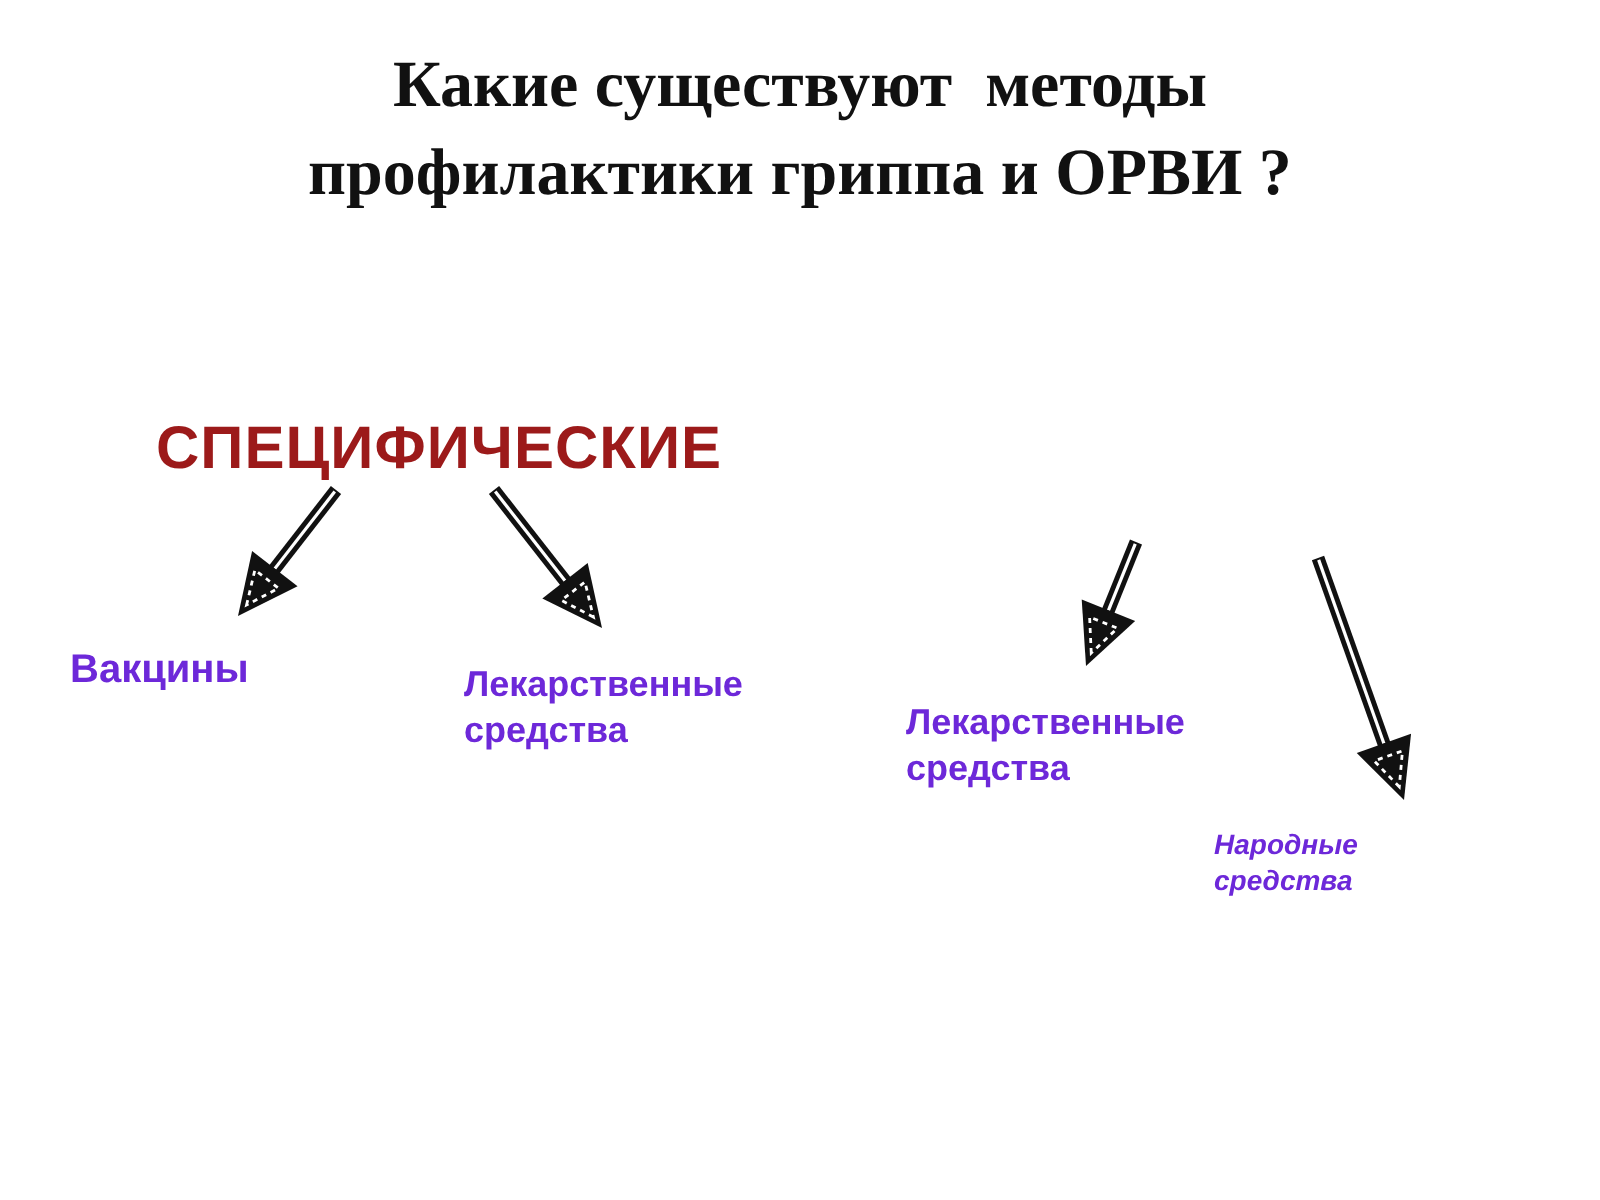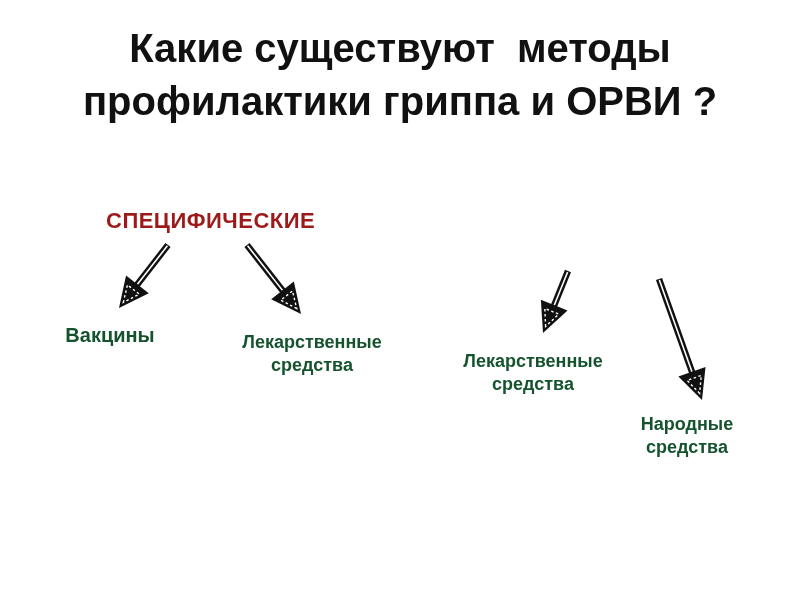--- a/index.html
+++ b/index.html
@@ -16,49 +16,49 @@
     width: 800px;
     height: 600px;
     background: #ffffff;
   }
   .title {
     position: absolute;
     top: 22px;
     left: 0;
     width: 800px;
     text-align: center;
-    font-size: 40px;
+    font-size: 33px;
     font-weight: bold;
     color: #111111;
     line-height: 1.32;
     white-space: pre-wrap;
+    font-family: Liberation Serif, serif;
   }
   .branch-heading {
     position: absolute;
-    font-size: 22px;
+    font-size: 30px;
     font-weight: bold;
     color: #9c1a1a;
     letter-spacing: 0.5px;
     white-space: nowrap;
-    margin-left: 28px;
   }
   #heading-specific   { left: 78px;  top: 208px; }
   #heading-nonspecific{ left: 461px; top: 237px; }
   .leaf-label {
     position: absolute;
     font-weight: bold;
-    color: #14532d;
-    text-align: center;
+    color: #6d28d9;
+    text-align: left;
     white-space: pre-line;
     line-height: 1.3;
   }
   #label-vaccines    { left: 35px;  top: 322px; width: 150px; font-size: 20px; }
   #label-drugs-left  { left: 232px; top: 331px; width: 160px; font-size: 18px; }
   #label-drugs-right { left: 453px; top: 350px; width: 160px; font-size: 18px; }
-  #label-folk        { left: 607px; top: 413px; width: 160px; font-size: 18px; }
+  #label-folk        { left: 607px; top: 413px; width: 160px; font-size: 14px; font-style: italic; }
   #arrows-layer {
     position: absolute;
     left: 0; top: 0;
     width: 800px; height: 600px;
   }
 </style>
 </head>
 <body>
 
 <div class="slide">

